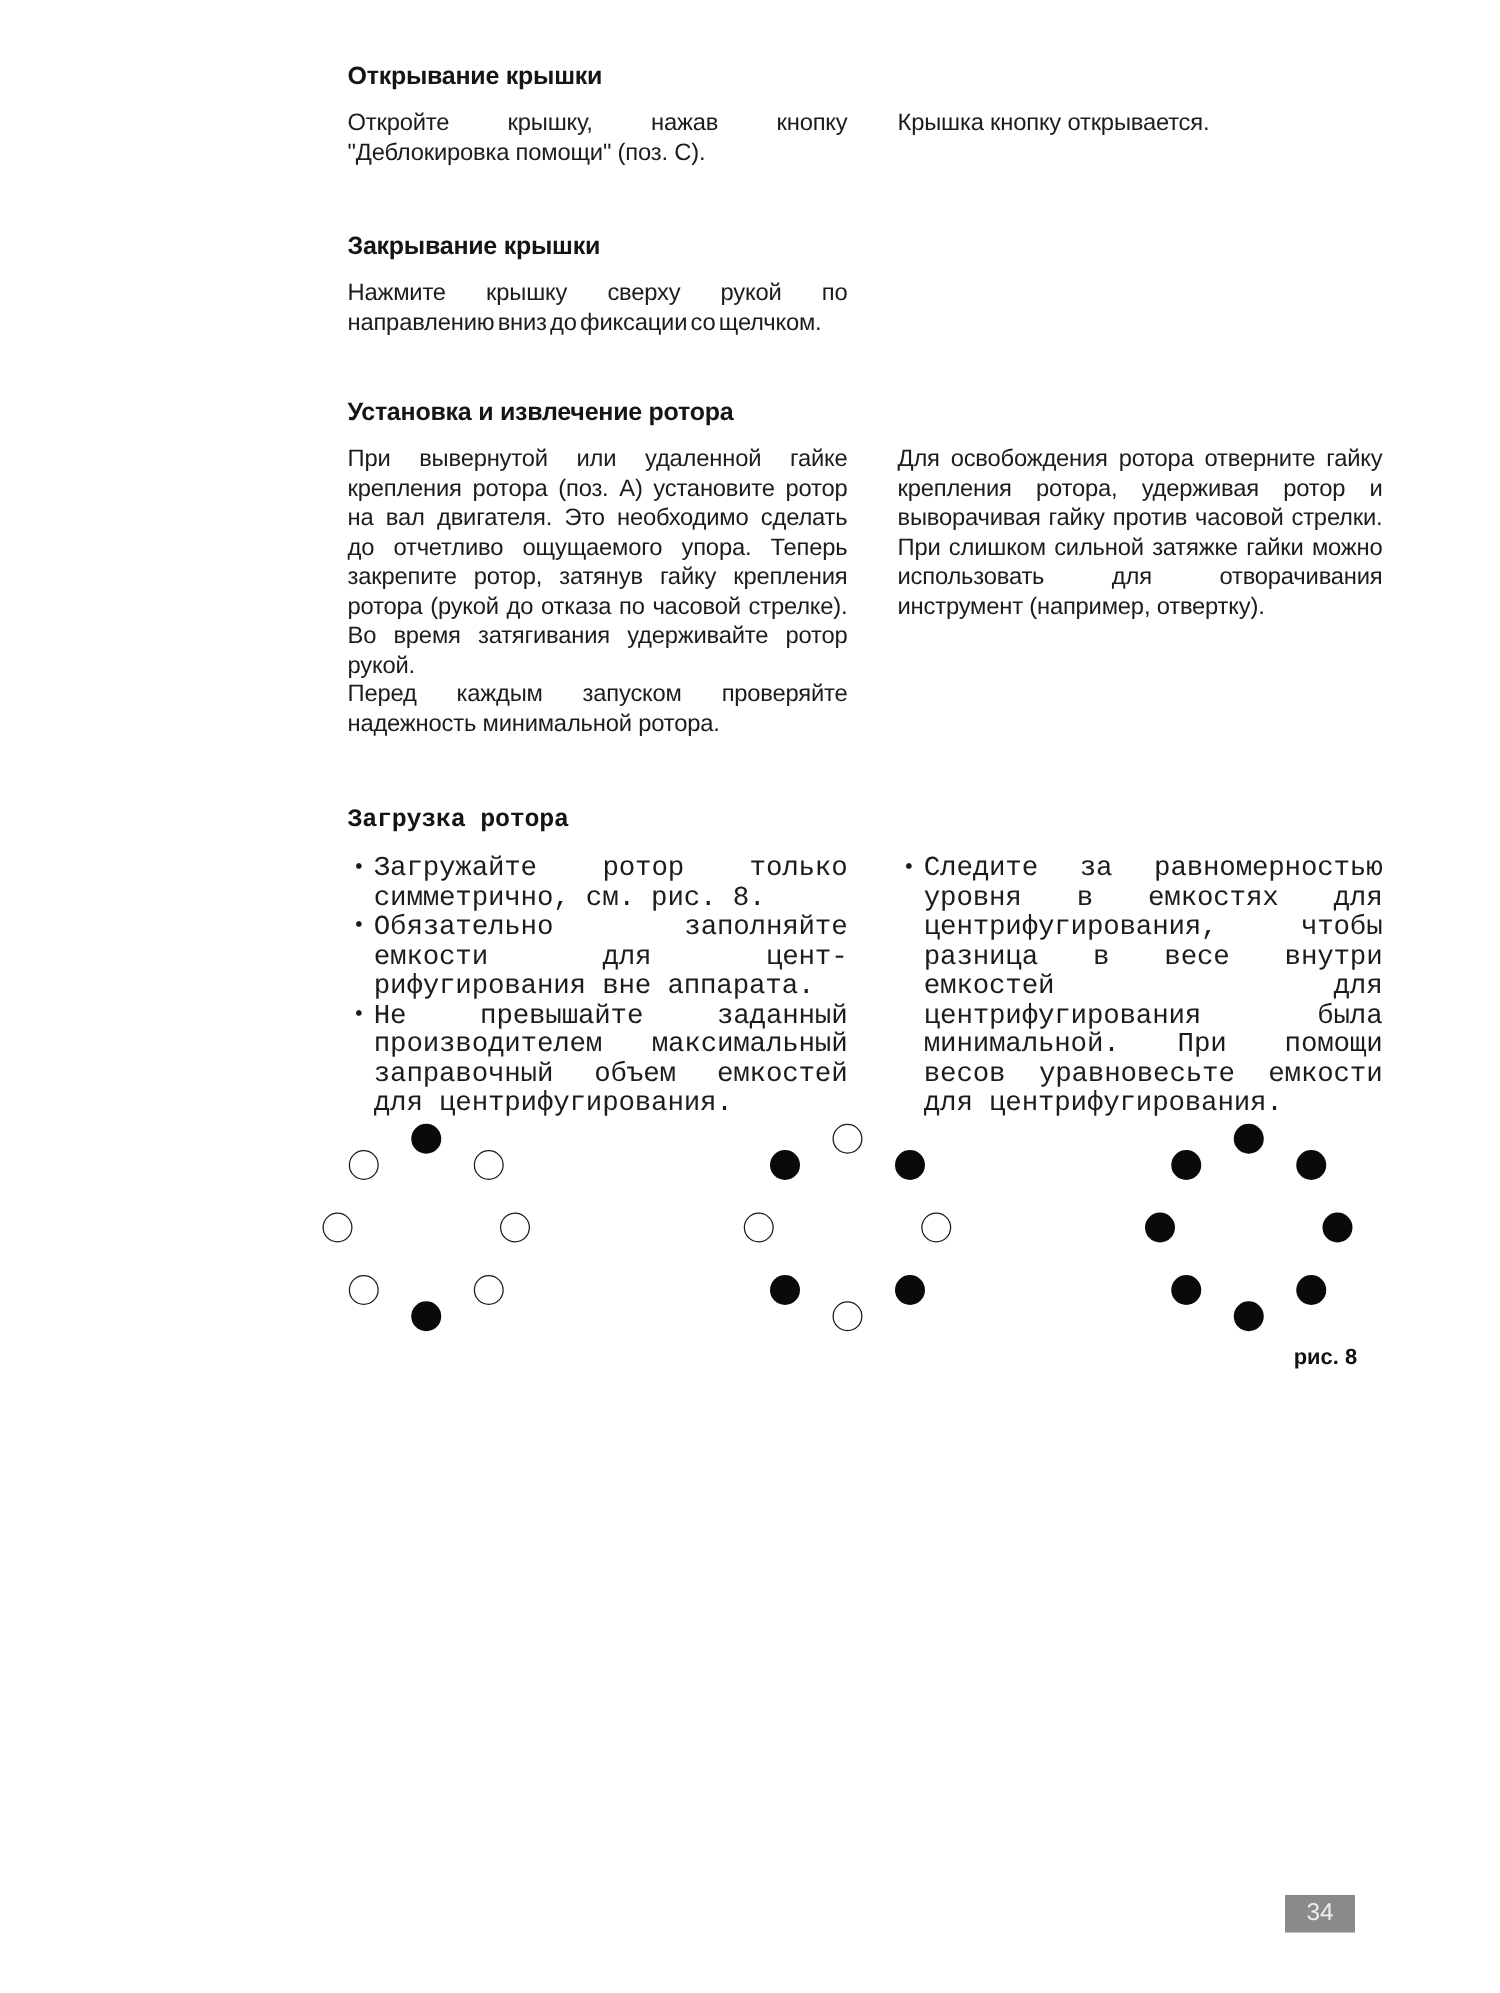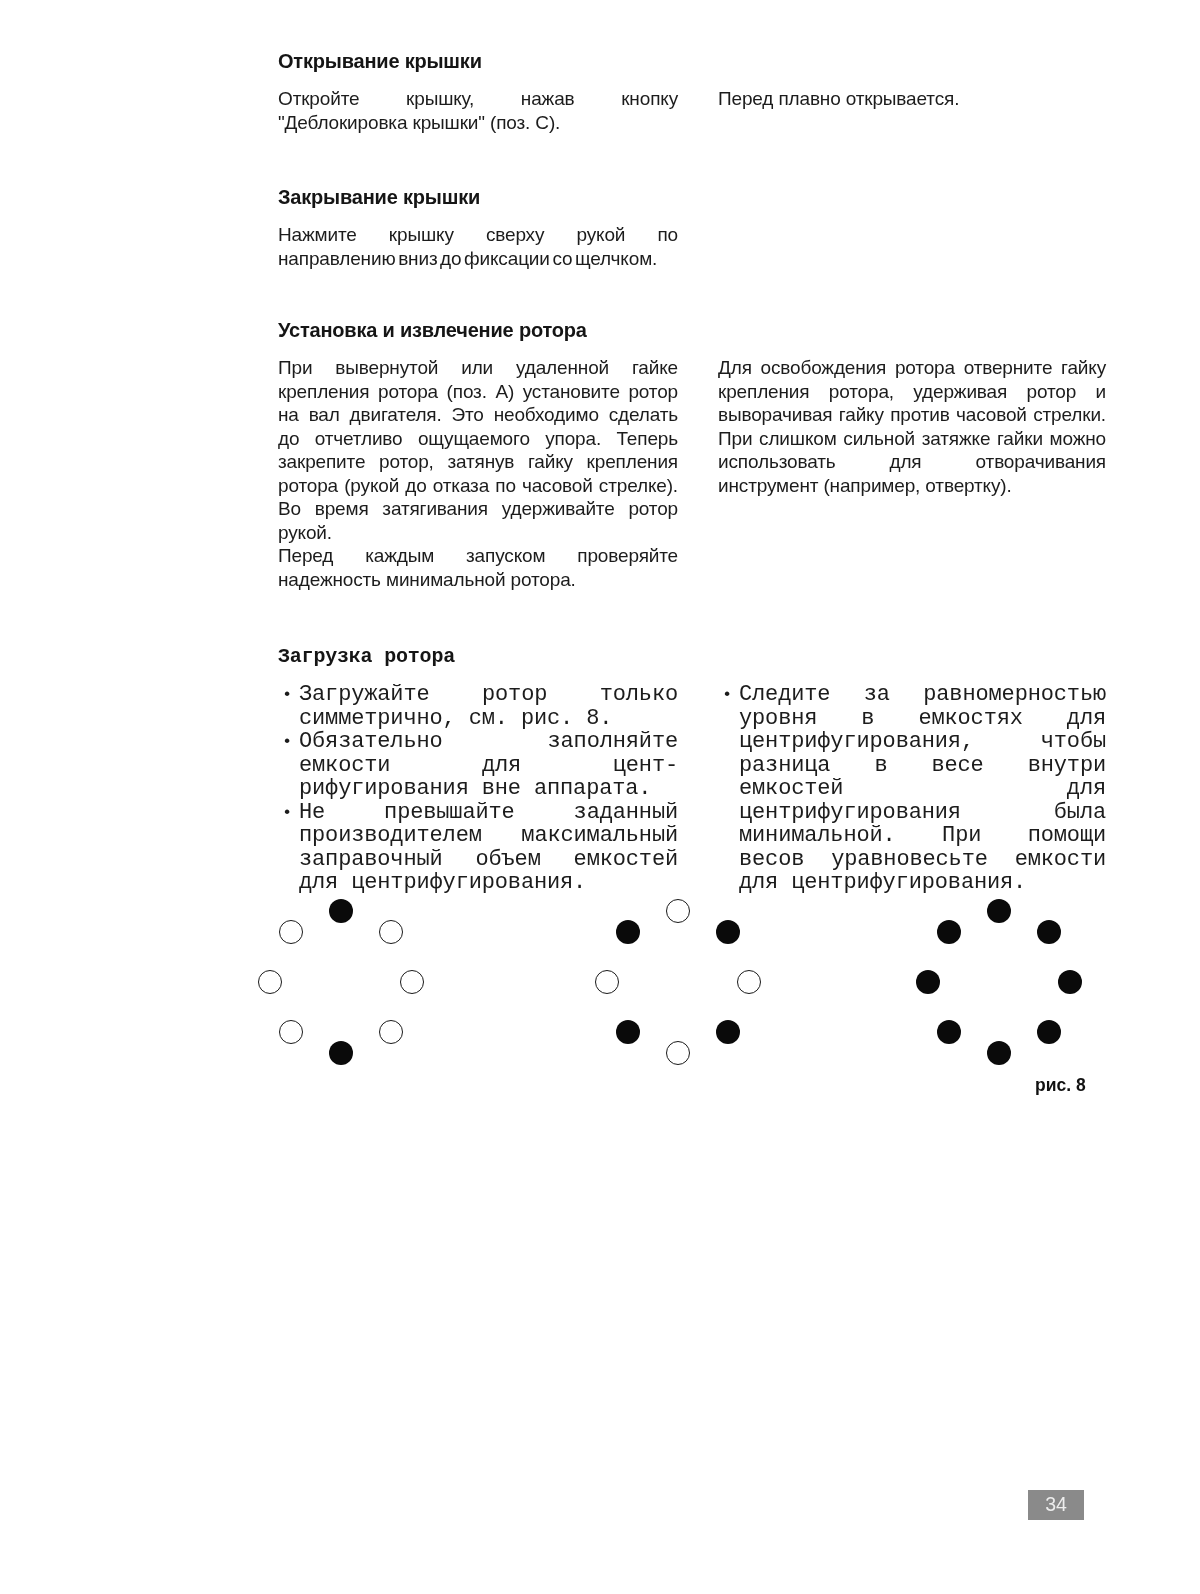--- a/index.html
+++ b/index.html
@@ -43,22 +43,22 @@
 </head>
 <body>
 
 <div class="page">
 
   <main class="content">
 
     <section class="sec-opening">
       <h2>Открывание крышки</h2>
       <div class="cols">
-        <p class="body j col-left">Откройте крышку, нажав кнопку "Деблокировка крышки" (поз. С).</p>
-        <p class="body col-right">Перед плавно открывается.</p>
+        <p class="body j col-left">Откройте крышку, нажав кнопку "Деблокировка помощи" (поз. С).</p>
+        <p class="body col-right">Крышка кнопку открывается.</p>
       </div>
     </section>
 
     <section class="sec-closing">
       <h2>Закрывание крышки</h2>
       <div class="cols">
         <p class="body j tight col-left">Нажмите крышку сверху рукой по направлению вниз до фиксации со щелчком.</p>
       </div>
     </section>
 
@@ -116,17 +116,17 @@
         <div class="slot filled" style="left: 142px; top: 71px;"></div>
         <div class="slot filled" style="left: 121.205px; top: 121.205px;"></div>
         <div class="slot filled" style="left: 71px; top: 142px;"></div>
         <div class="slot filled" style="left: 20.7954px; top: 121.205px;"></div>
         <div class="slot filled" style="left: 0px; top: 71px;"></div>
         <div class="slot filled" style="left: 20.7954px; top: 20.7954px;"></div>
       </div>
     <figcaption class="caption">рис. 8</figcaption>
   </figure>
 
-  <div class="page-number" style="background: rgb(138, 138, 138); color: rgb(237, 237, 237);">
+  <div class="page-number" style="background: rgb(138, 138, 138); color: rgb(237, 237, 237); margin-top: 26px;">
     <span>34</span>
   </div>
 
 </div>
 
 </body></html>

